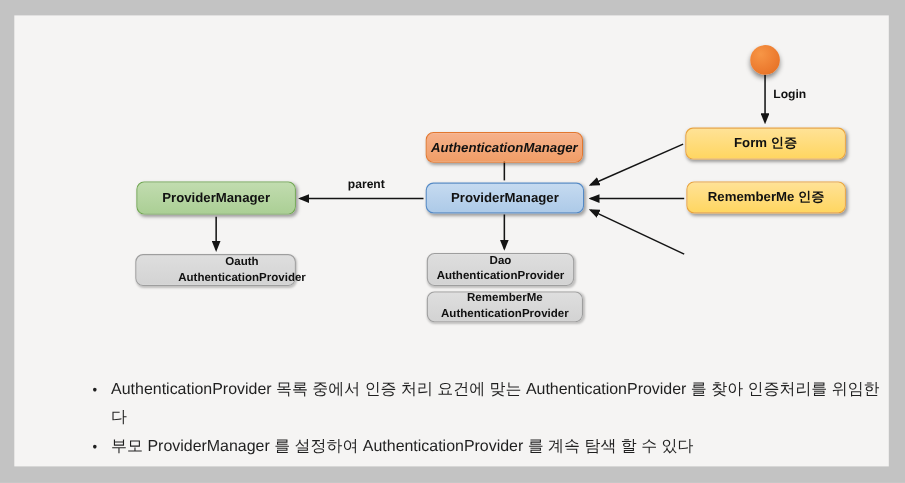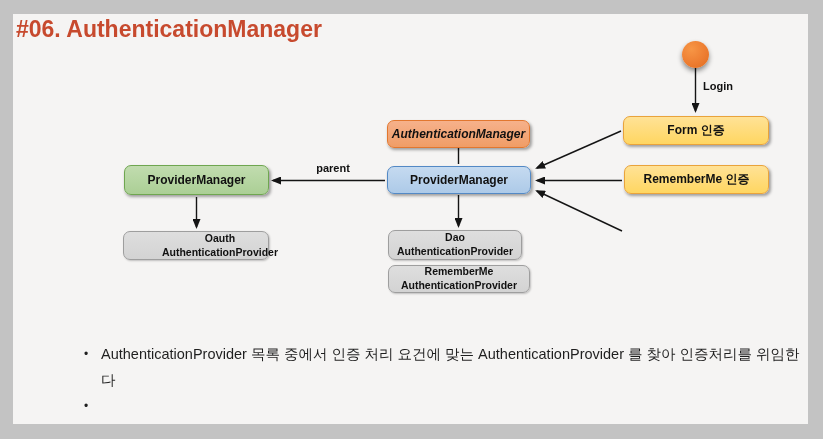--- a/index.html
+++ b/index.html
@@ -35,21 +35,20 @@
          color:#1f1f1f;line-height:26px;}
   .bullet-row{display:flex;}
   .bullet-dot{width:17px;flex:0 0 17px;font-size:12px;}
 </style>
 </head>
 <body>
 
 <div class="stage">
   <div class="slide"></div>
 
-  <h1 class="title">#06. AuthenticationManager</h1>
 
   <svg class="arrows" viewBox="0 0 823 439">
     <defs>
       <marker id="ah" markerWidth="10" markerHeight="8" refX="8" refY="4" orient="auto" markerUnits="userSpaceOnUse">
         <path d="M0,0 L10,4 L0,8 z" fill="#141414"></path>
       </marker>
     </defs>
     <g stroke="#141414" stroke-width="1.4" fill="none">
       <path d="M695.5,68 L695.5,111" marker-end="url(#ah)"></path>
       <path d="M458.5,164 L458.5,132" marker-end="url(#ah)"></path>
@@ -102,15 +101,16 @@
     <span class="lbl">AuthenticationProvider</span>
   </div>
 
   <div class="notes">
     <div class="bullet-row">
       <span class="bullet-dot">•</span>
       <span>AuthenticationProvider 목록 중에서 인증 처리 요건에 맞는 AuthenticationProvider 를 찾아 인증처리를 위임한다</span>
     </div>
     <div class="bullet-row">
       <span class="bullet-dot">•</span>
+      <span>부모 ProviderManager 를 설정하여  AuthenticationProvider 를 계속 탐색 할 수 있다</span>
     </div>
   </div>
 </div>
 
 </body></html>

